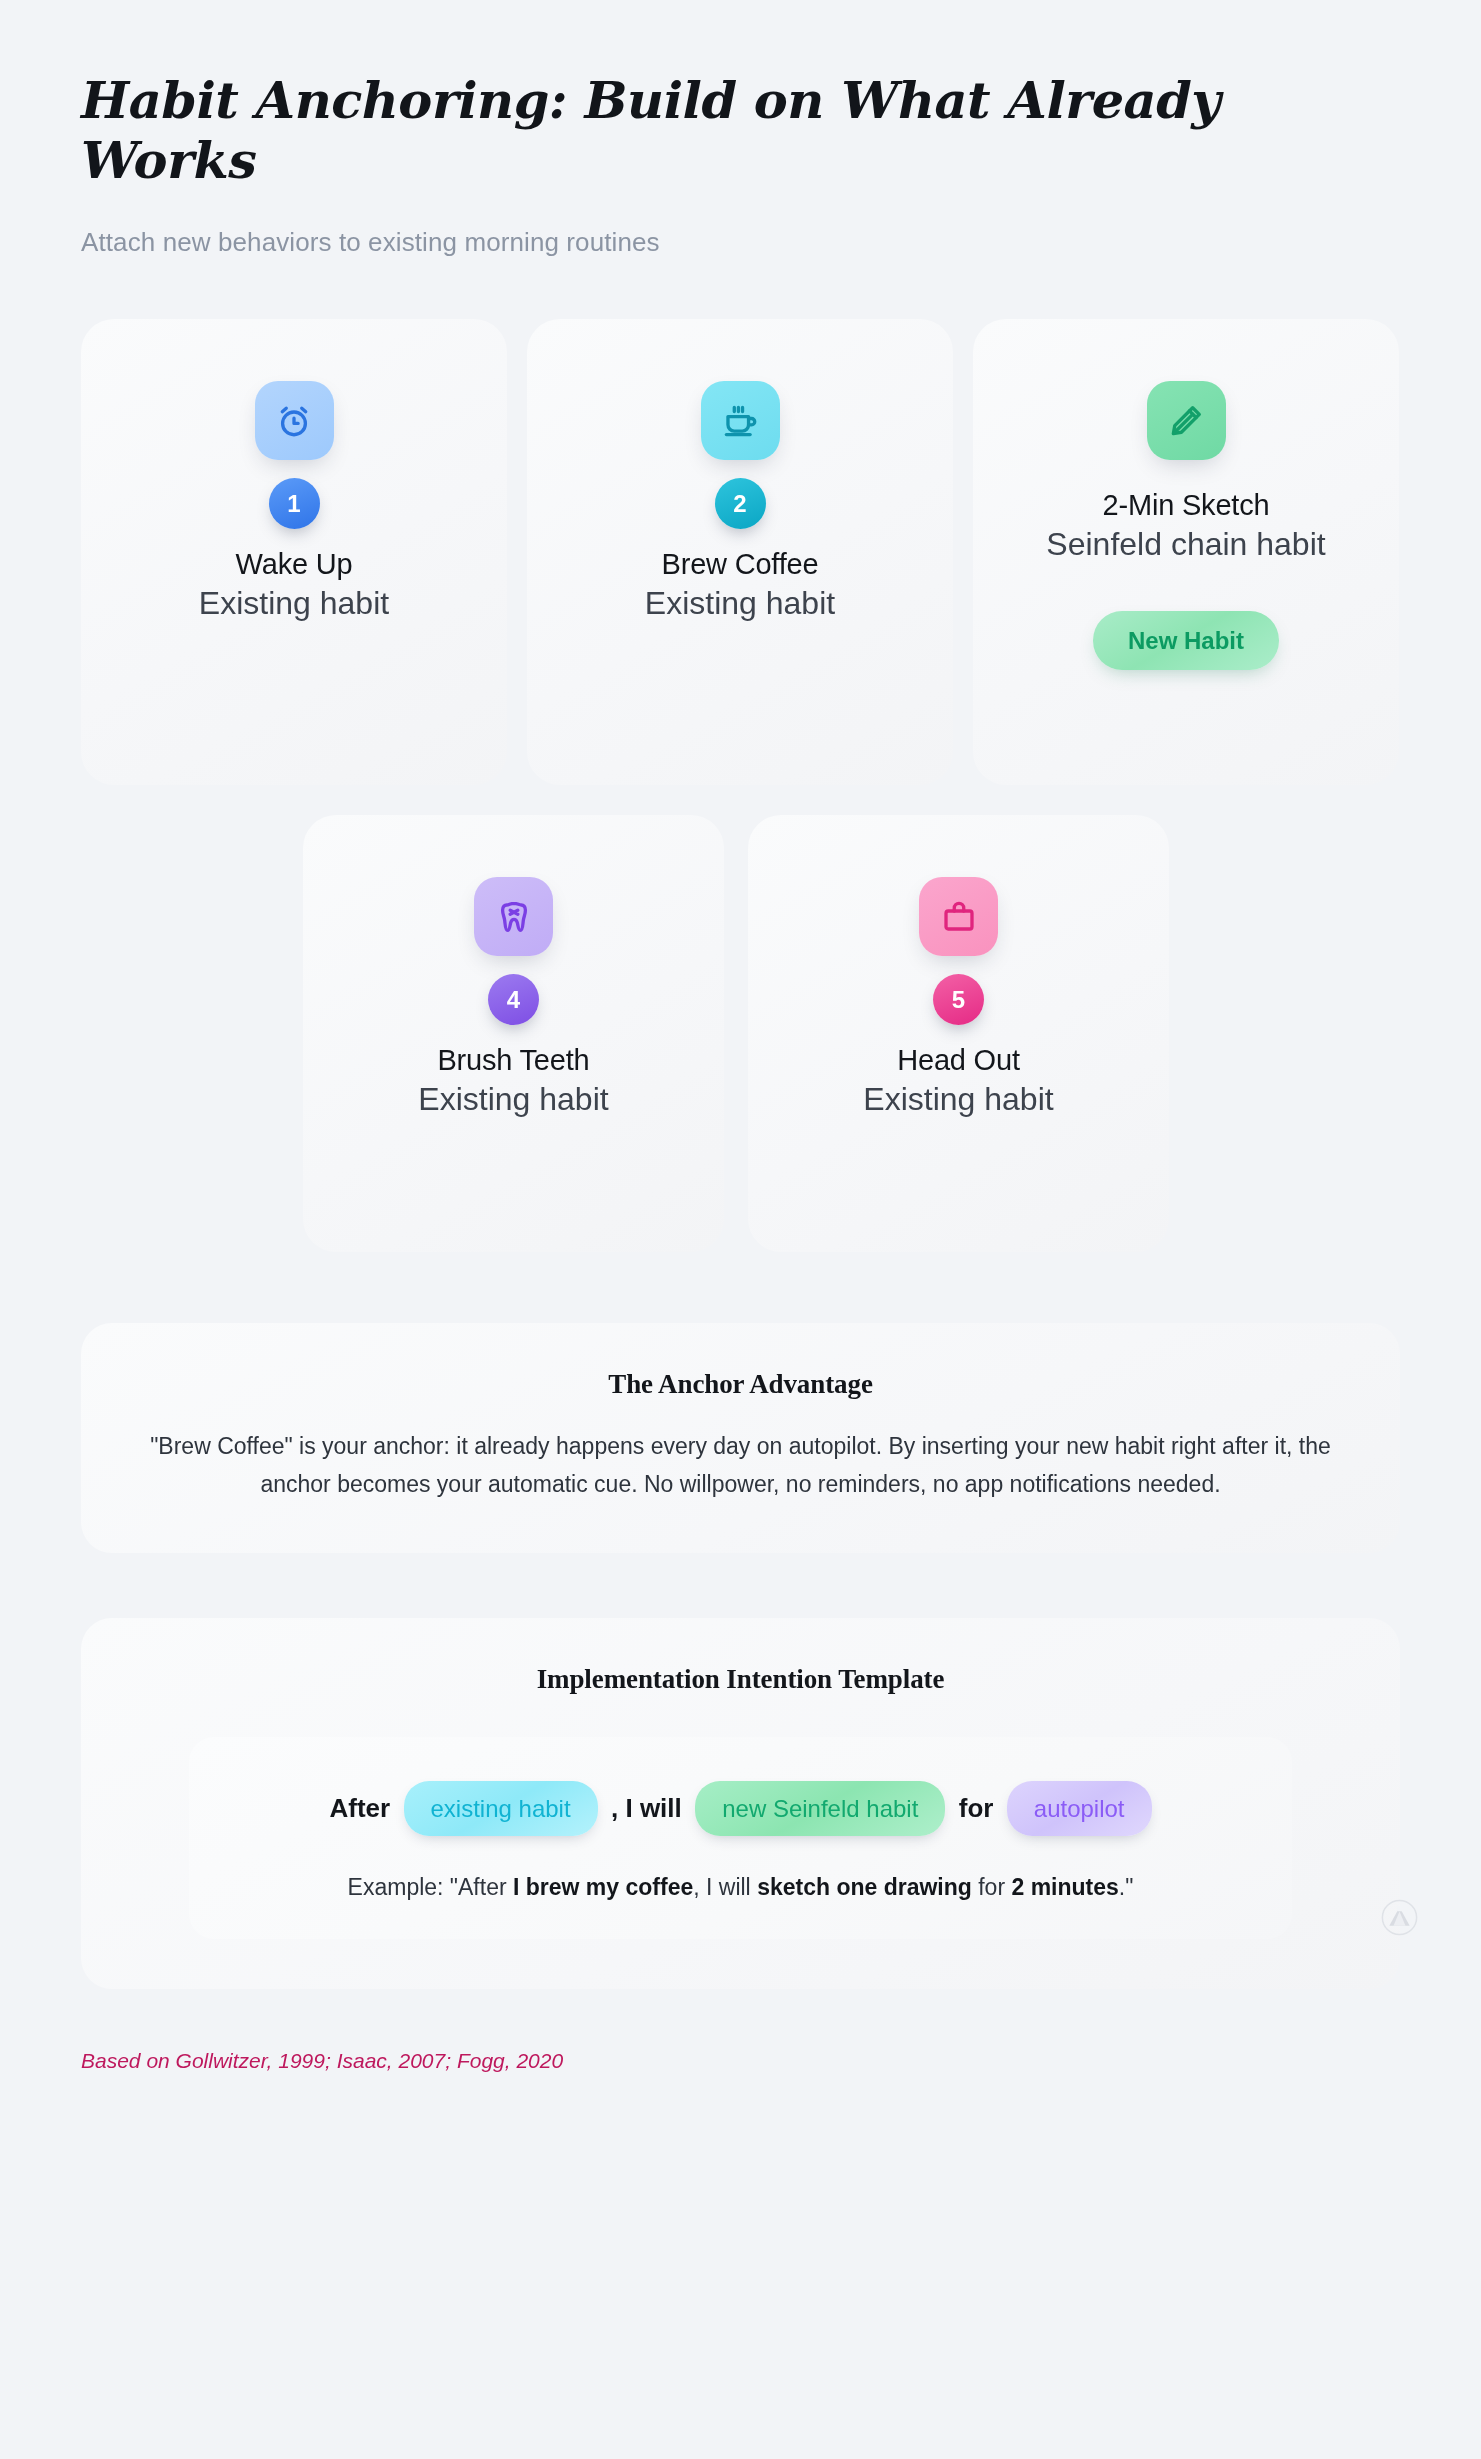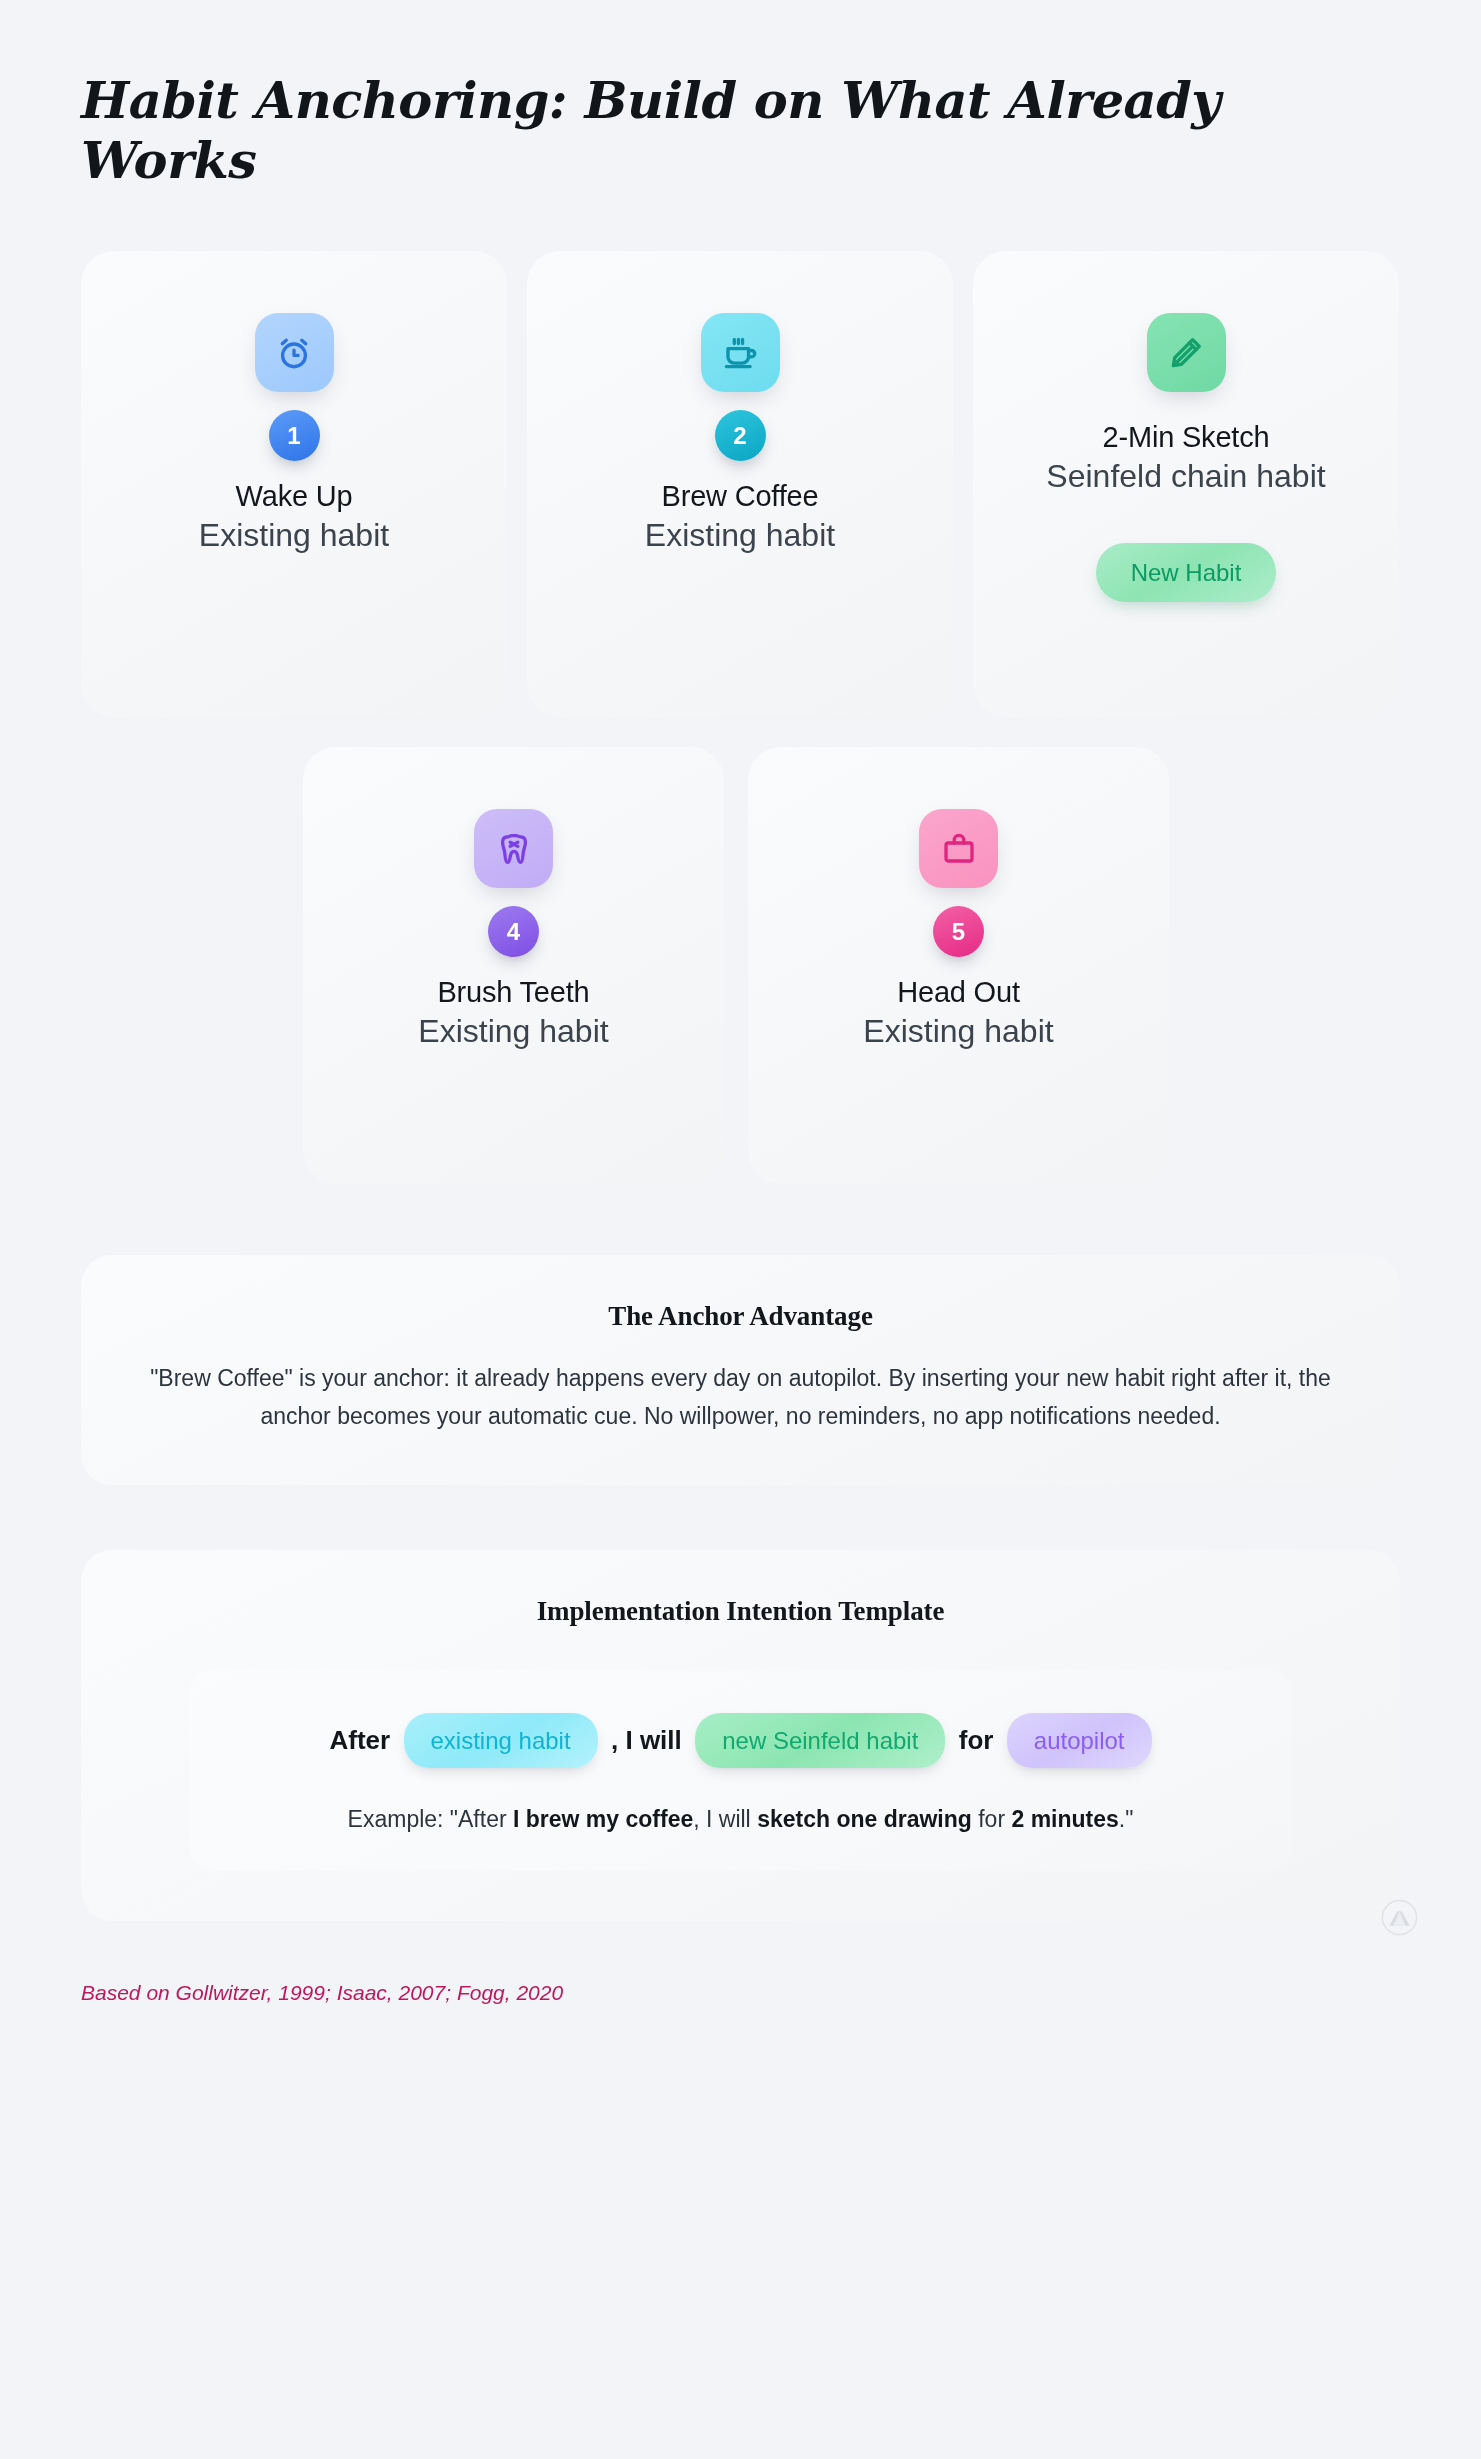--- a/index.html
+++ b/index.html
@@ -132,21 +132,21 @@
     color: #3d434d;
   }
 
   .new-habit-pill {
     margin-top: 48px;
     padding: 15.4px 35px;
     border-radius: 29px;
     background: linear-gradient(150deg,#a9ecc8 0%, #8ee4b3 48%, #abedca 100%);
     color: #0c9b62;
     font-size: 24px;
-    font-weight: normal;
+    font-weight: bold;
     box-shadow: 0 7.7px 19px -7.7px rgba(20,120,80,.35);
   }
 
   
   .panel {
     position: relative;
     margin-top: 71px;
     border-radius: 31px;
     background: linear-gradient(155deg,#fafbfc 0%, #f6f7f9 60%, #f3f4f6 100%);
     padding: 46px 54px 50px;
@@ -236,20 +236,21 @@
   }
   .watermark svg { width: 37px; height: 37px; }
 </style>
 </head>
 <body>
 
 <div class="page">
 
   <div class="header">
     <h1 class="page-title">Habit Anchoring: Build on What Already Works</h1>
+    <div class="page-subtitle">Attach new behaviors to existing morning routines</div>
   </div>
 
   <div class="row row-1">
 
     <div class="habit-card c-blue">
       <div class="icon-tile t-blue">
         <svg viewBox="0 0 24 24" stroke-linecap="round" stroke-linejoin="round">
           <circle cx="12" cy="13.5" r="7.2"></circle>
           <path d="M12 10.2v3.3h2.6"></path>
           <path d="M4.6 6.1l2.5-2.2"></path>

